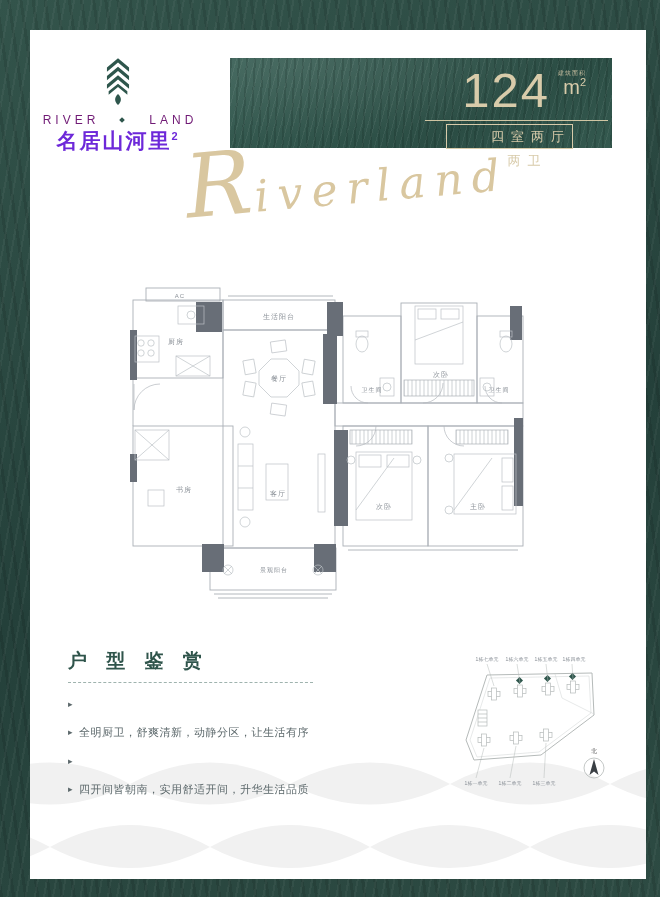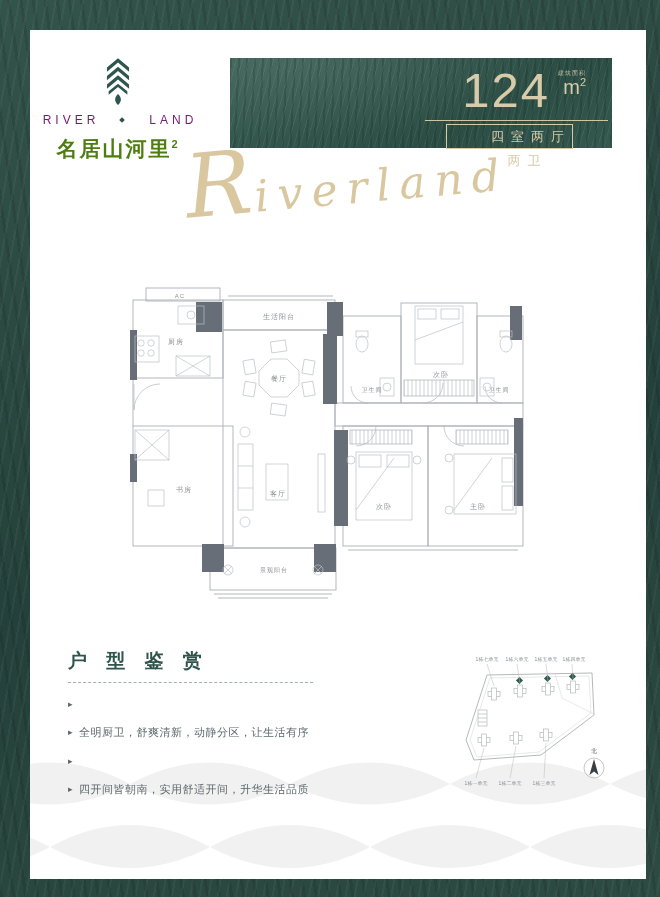--- a/index.html
+++ b/index.html
@@ -18,21 +18,21 @@
     position:absolute; left:30px; top:30px; width:616px; height:849px;
     background:#ffffff; overflow:hidden;
   }
 
   
   .logo { position:absolute; left:8px; top:26px; width:160px; text-align:center; z-index:3; }
   .logo-leaf { display:block; margin:0 auto; }
   .logo-en { margin-top:5px; display:flex; align-items:center; justify-content:center; gap:20px;
              color:#701a75; font-size:12px; letter-spacing:4px; font-weight:400; }
   .logo-en .word { padding-left:4px; }
-  .logo-cn { margin-top:8px; color:#4d7c0f; font-size:21px; font-weight:700; letter-spacing:2px; }
+  .logo-cn { margin-top:0; color:#6d28d9; font-size:21px; font-weight:700; letter-spacing:2px; }
   .logo-cn sup { font-size:11px; font-weight:700; }
 
   
   .panel {
     position:absolute; left:200px; top:28px; width:382px; height:90px; z-index:1;
     background-color:#33564d;
     background-image:
       repeating-linear-gradient(105deg, rgba(255,255,255,0.06) 0 1px, transparent 1px 6px),
       repeating-linear-gradient(93deg, rgba(8,24,19,0.16) 0 2px, transparent 2px 8px),
       radial-gradient(130% 150% at 18% 8%, rgba(255,255,255,0.08), transparent 55%),

